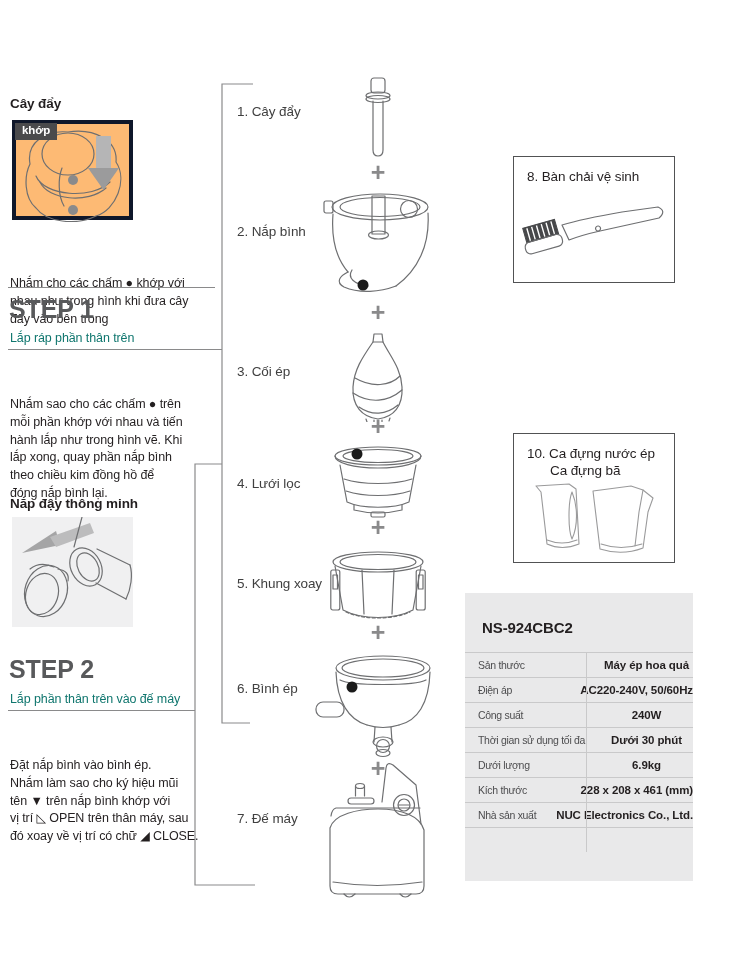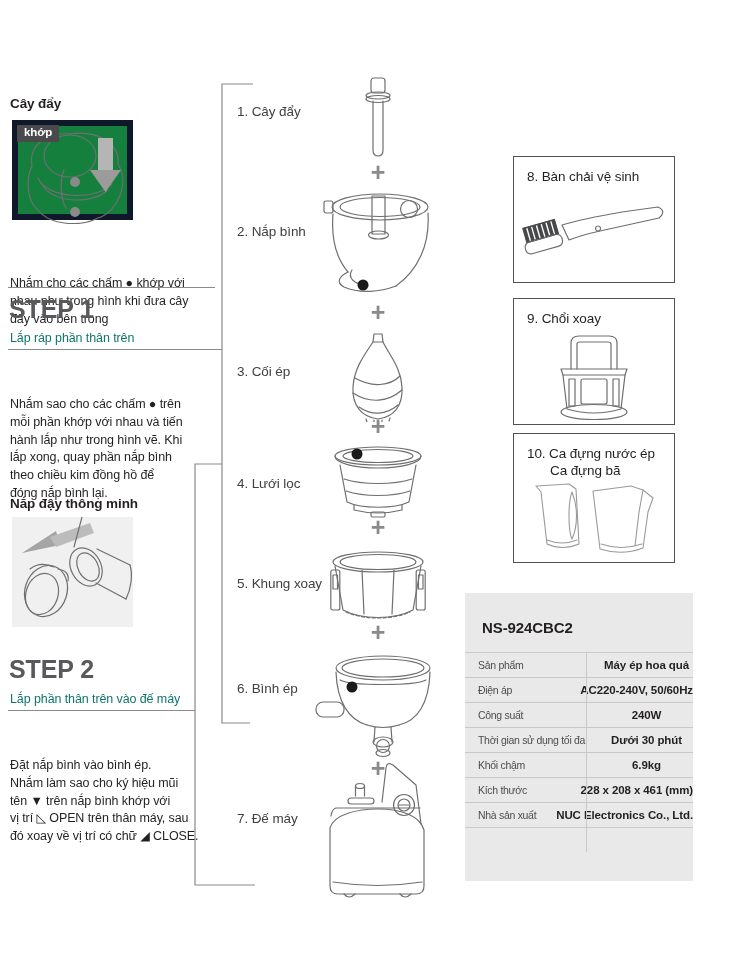--- a/index.html
+++ b/index.html
@@ -8,21 +8,21 @@
     font-family:Liberation Sans, sans-serif;color:#231f20;
     letter-spacing:-0.1px;
   }
   .abs{position:absolute;}
   svg{display:block;}
   .sketch{stroke:#6e6f71;stroke-width:1.2;fill:none;stroke-linecap:round;stroke-linejoin:round;}
   .sketch-light{stroke:#9a9a9b;stroke-width:1.1;fill:none;stroke-linecap:round;stroke-linejoin:round;}
 
   
   .side-heading{font-size:13.5px;font-weight:bold;color:#231f20;}
-  .figure-box{background:#15803d;border:6px solid #0f172a;box-sizing:border-box;}
+  .figure-box{background:#fdba74;border:4px solid #0f172a;box-sizing:border-box;}
   .figure-box2{background:#f0f0f1;box-sizing:border-box;}
   .khop-badge{background:#4a4a4c;color:#ffffff;font-size:11.5px;font-weight:bold;
     padding:2px 7px 3px 7px;line-height:1;}
   .body-text{font-size:12.5px;line-height:1.42;white-space:pre-line;color:#231f20;margin-top:36px;}
   .step-title{font-size:25px;font-weight:bold;color:#58595b;line-height:1;}
   .step-sub{font-size:12.5px;color:#0f766e;margin-top:5px;}
   .hline{position:absolute;height:1px;background:#8a8a8b;}
 
   
   .part-label{font-size:13.5px;color:#404040;white-space:nowrap;}
@@ -224,68 +224,55 @@
       <path class="sketch" d="M138 5 Q147 9 139 16 L80 29 Q62 33 49 38 L42 23 Q62 17 102 10 Z" fill="#fff"></path>
       <path class="sketch" d="M78 24 a2.5 2.5 0 1 0 0.1 0"></path>
       <g transform="rotate(-16 28 42)">
         <rect x="8" y="20" width="33" height="15" fill="#47484a" stroke="#47484a"></rect>
         <path d="M12 21 V34 M17 21 V34 M22 21 V34 M27 21 V34 M32 21 V34 M37 21 V34" stroke="#ffffff" stroke-width="1.4"></path>
         <rect class="sketch" x="5" y="35" width="38" height="12" rx="5" fill="#fff"></rect>
       </g>
     </svg>
   </div>
 
-  <div class="abs acc-box" style="left:513px;top:265px;width:162px;height:127px;">
-    <div class="abs acc-label" style="left:13px;top:12px;">9. Chổi xoay</div>
-    <svg class="abs" style="left:33px;top:32px;" width="95" height="92" viewBox="0 0 95 92">
-      <path class="sketch" d="M24 38 L24 12 Q24 5 32 5 L62 5 Q70 5 70 12 L70 38"></path>
-      <path class="sketch" d="M30 38 L30 13 Q30 11 33 11 L61 11 Q64 11 64 13 L64 38"></path>
-      <path class="sketch" d="M14 38 L80 38 L78 44 L16 44 Z" fill="#ececec"></path>
-      <path class="sketch" d="M16 44 L20 78 Q47 86 74 78 L78 44" fill="#fff"></path>
-      <rect class="sketch" x="34" y="48" width="26" height="25" rx="2" fill="#f5f5f5"></rect>
-      <rect class="sketch" x="22" y="48" width="6" height="27"></rect>
-      <rect class="sketch" x="66" y="48" width="6" height="27"></rect>
-      <ellipse class="sketch" cx="47" cy="81" rx="33" ry="7.5"></ellipse>
-    </svg>
-  </div>
 
   <div class="abs acc-box" style="left:513px;top:400px;width:162px;height:130px;">
     <div class="abs acc-label" style="left:13px;top:12px;">10. Ca đựng nước ép</div>
     <div class="abs acc-label" style="left:36px;top:29px;">Ca đựng bã</div>
     <svg class="abs" style="left:17px;top:48px;" width="128" height="78" viewBox="0 0 128 78">
       <path class="sketch-light" d="M10 10 L5 4 L38 2 L45 7 L48 62 Q31 69 16 62 Z" fill="#fff"></path>
       <path class="sketch-light" d="M41 10 C47 24 47 44 41 57 C37 48 37 20 41 10 Z"></path>
       <path class="sketch-light" d="M16 58 Q31 64 46 58"></path>
       <path class="sketch-light" d="M62 9 L100 4 L112 8 L122 16 L117 30 L112 66 Q91 74 69 67 Z" fill="#fff"></path>
       <path class="sketch-light" d="M112 8 L108 30 L104 64"></path>
       <path class="sketch-light" d="M70 62 Q90 69 111 62"></path>
     </svg>
   </div>
 
   <div class="abs spec-box" style="left:465px;top:593px;width:228px;height:288px;">
     <div class="abs spec-title" style="left:17px;top:26px;">NS-924CBC2</div>
     <div class="spec-rows">
       <div class="spec-row">
-        <div class="spec-label">Sản phẩm</div>
+        <div class="spec-label">Sản thước</div>
         <div class="spec-value">Máy ép hoa quả</div>
       </div>
       <div class="spec-row">
         <div class="spec-label">Điện áp</div>
         <div class="spec-value">AC220-240V, 50/60Hz</div>
       </div>
       <div class="spec-row">
         <div class="spec-label">Công suất</div>
         <div class="spec-value">240W</div>
       </div>
       <div class="spec-row">
         <div class="spec-label">Thời gian sử dụng tối đa</div>
         <div class="spec-value">Dưới 30 phút</div>
       </div>
       <div class="spec-row">
-        <div class="spec-label">Khối chậm</div>
+        <div class="spec-label">Dưới lượng</div>
         <div class="spec-value">6.9kg</div>
       </div>
       <div class="spec-row">
         <div class="spec-label">Kích thước</div>
         <div class="spec-value">228 x 208 x 461 (mm)</div>
       </div>
       <div class="spec-row">
         <div class="spec-label">Nhà sản xuất</div>
         <div class="spec-value">NUC Electronics Co., Ltd.</div>
       </div>

